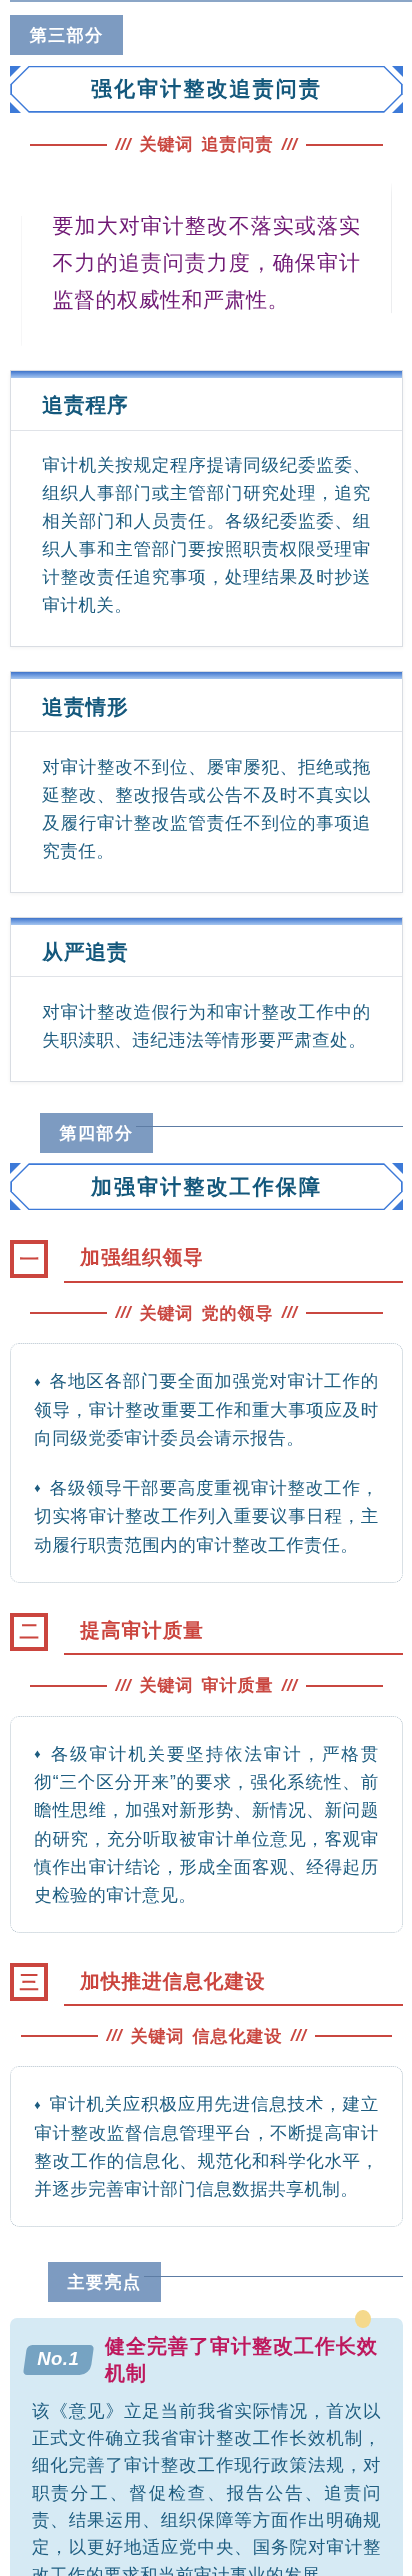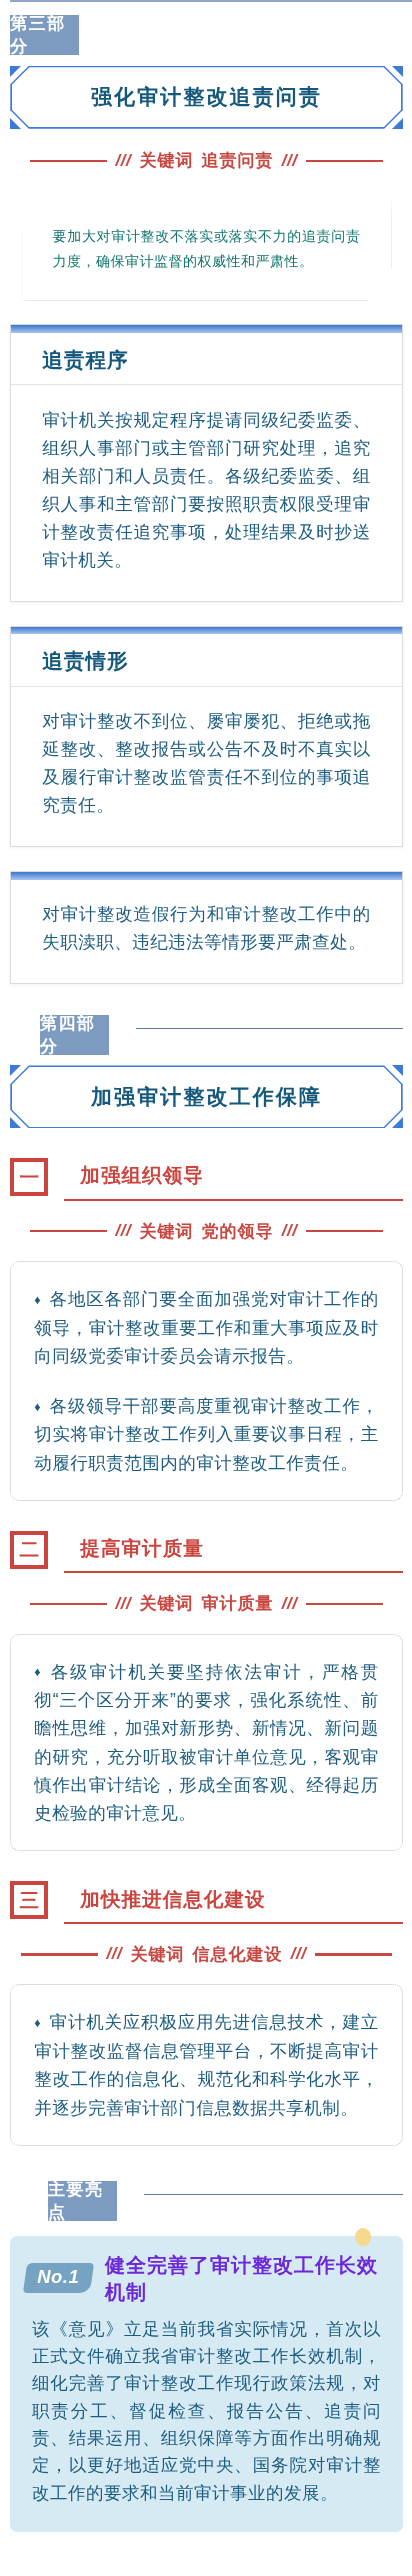--- a/index.html
+++ b/index.html
@@ -10,28 +10,28 @@
     color:#1d5b7d;
   }
   .page{position:relative;width:413px;padding-bottom:30px;}
 
   
   .topline{height:2.1px;background:#8ba6c7;margin-left:10.3px;}
 
   
   .label-row{position:relative;margin:13.4px 10.3px 0;height:40px;}
   .part-label{
-    position:absolute;left:0;top:0;width:69px;height:40px;
+    position:absolute;left:0;top:0;width:113px;height:40px;
     background:#7d9bc1;color:#fff;font-size:17px;font-weight:bold;
     display:flex;align-items:center;justify-content:center;letter-spacing:1.5px;
   }
   .label-line{position:absolute;left:96px;right:0;top:13.4px;height:1px;background:#5d7ca4;}
 
   
-  .banner{position:relative;margin:10.3px 10.3px 0;height:63px;padding-left:36px;}
+  .banner{position:relative;margin:10.3px 10.3px 0;height:47px;padding-left:36px;}
   .banner-frame{position:absolute;inset:0;background:#3d7ad8;
     clip-path:polygon(18.5px 0,calc(100% - 18.5px) 0,100% 18.5px,100% calc(100% - 18.5px),calc(100% - 18.5px) 100%,18.5px 100%,0 calc(100% - 18.5px),0 18.5px);}
   .banner-inner{position:absolute;inset:1.5px;background:#fff;
     clip-path:polygon(17.5px 0,calc(100% - 17.5px) 0,100% 17.5px,100% calc(100% - 17.5px),calc(100% - 17.5px) 100%,17.5px 100%,0 calc(100% - 17.5px),0 17.5px);
     display:flex;align-items:center;justify-content:center;}
   .banner-title{font-size:21px;font-weight:bold;color:#14587c;letter-spacing:2.1px;}
   .ct{position:absolute;width:0;height:0;}
   .ct-tl{top:0;left:0;border-top:11.3px solid #3d7ad8;border-right:11.3px solid transparent;}
   .ct-tr{top:0;right:0;border-top:11.3px solid #3d7ad8;border-left:11.3px solid transparent;}
   .ct-bl{bottom:0;left:0;border-bottom:11.3px solid #3d7ad8;border-right:11.3px solid transparent;}
@@ -39,21 +39,21 @@
 
   
   .kw{display:flex;align-items:center;justify-content:center;gap:8.2px;
       margin-top:20.6px;color:#c94740;font-weight:bold;font-size:17px;letter-spacing:1px;}
   .kw .dash{width:77px;height:2.1px;background:#c94740;flex:0 0 auto;}
   .kw .sl{font-style:italic;letter-spacing:0.5px;}
 
   
   .quote{
     margin:27px 21.6px 0;background:#fff;
-    padding:25px 31px 27px;font-size:14px;line-height:1.75;color:#0f766e;
+    padding:25px 31px 27px;font-size:21px;line-height:1.75;color:#701a75;
     letter-spacing:0.5px;text-align:justify;
     clip-path:polygon(24px 0,100% 0,100% calc(100% - 33px),calc(100% - 24px) 100%,0 100%,0 33px);
     filter:drop-shadow(2.6px 4.6px 5.2px rgba(110,120,132,.5));
   }
 
   
   .wcard{margin:24px 10.3px 0;background:#fff;border:0.5px solid #d9dde3;box-shadow:0 1.5px 4.1px rgba(0,0,0,.05);}
   .wcard .bar{height:7.2px;background:linear-gradient(180deg,#3f74c9 0%,#6d9adf 45%,#a6c6ef 100%);}
   .wcard h2{margin:0;padding:13.4px 31px 10.3px;font-size:20.6px;color:#14587c;
             border-bottom:0.5px solid #e0e3e8;letter-spacing:1px;}
@@ -78,21 +78,21 @@
   .dia{font-size:12.4px;margin-right:8.2px;position:relative;top:-1.5px;color:#1e5d80;}
 
   
   .hl-card{position:relative;margin:15.5px 10.3px 0;background:#d6eaf4;border-radius:7.2px;
            padding:15.5px 21.6px 25px;}
   .hl-head{display:flex;align-items:center;gap:13.4px;margin:0 0 10.3px -7.2px;}
   .no-badge{background:#76a3c2;transform:skewX(-8deg);border-radius:5.2px 4.1px 10.3px 4.1px;
             padding:3.1px 12.4px 5.2px 12.4px;flex:0 0 auto;}
   .no-badge span{display:inline-block;transform:skewX(8deg);font-style:italic;
                  font-weight:bold;color:#fff;font-size:18.5px;letter-spacing:0.5px;}
-  .hl-title{font-size:20px;font-weight:bold;color:#6d28d9;letter-spacing:1px;}
+  .hl-title{font-size:20px;font-weight:bold;color:#be185d;letter-spacing:1px;}
   .hl-body{font-size:17.5px;line-height:1.56;color:#1e5d80;letter-spacing:0.5px;text-align:justify;}
   .dot{position:absolute;width:15.5px;height:18.5px;border-radius:50%;background:#f5d98c;}
   .dot-tr{top:-8.2px;right:32px;}
 </style>
 </head>
 <body>
 
 <div class="page">
 
   <div class="topline"></div>
@@ -130,20 +130,21 @@
   </div>
 
   <div class="wcard">
     <div class="bar"></div>
     <h2>追责情形</h2>
     <div class="cbody">对审计整改不到位、屡审屡犯、拒绝或拖延整改、整改报告或公告不及时不真实以及履行审计整改监管责任不到位的事项追究责任。</div>
   </div>
 
   <div class="wcard">
     <div class="bar"></div>
+    <h2>从严追责</h2>
     <div class="cbody">对审计整改造假行为和审计整改工作中的失职渎职、违纪违法等情形要严肃查处。</div>
   </div>
 
   <div class="label-row" style="margin-top:31px;margin-left:40px;">
     <div class="part-label">第四部分</div>
     <div class="label-line"></div>
   </div>
 
   <div class="banner">
     <div class="banner-frame"></div>

